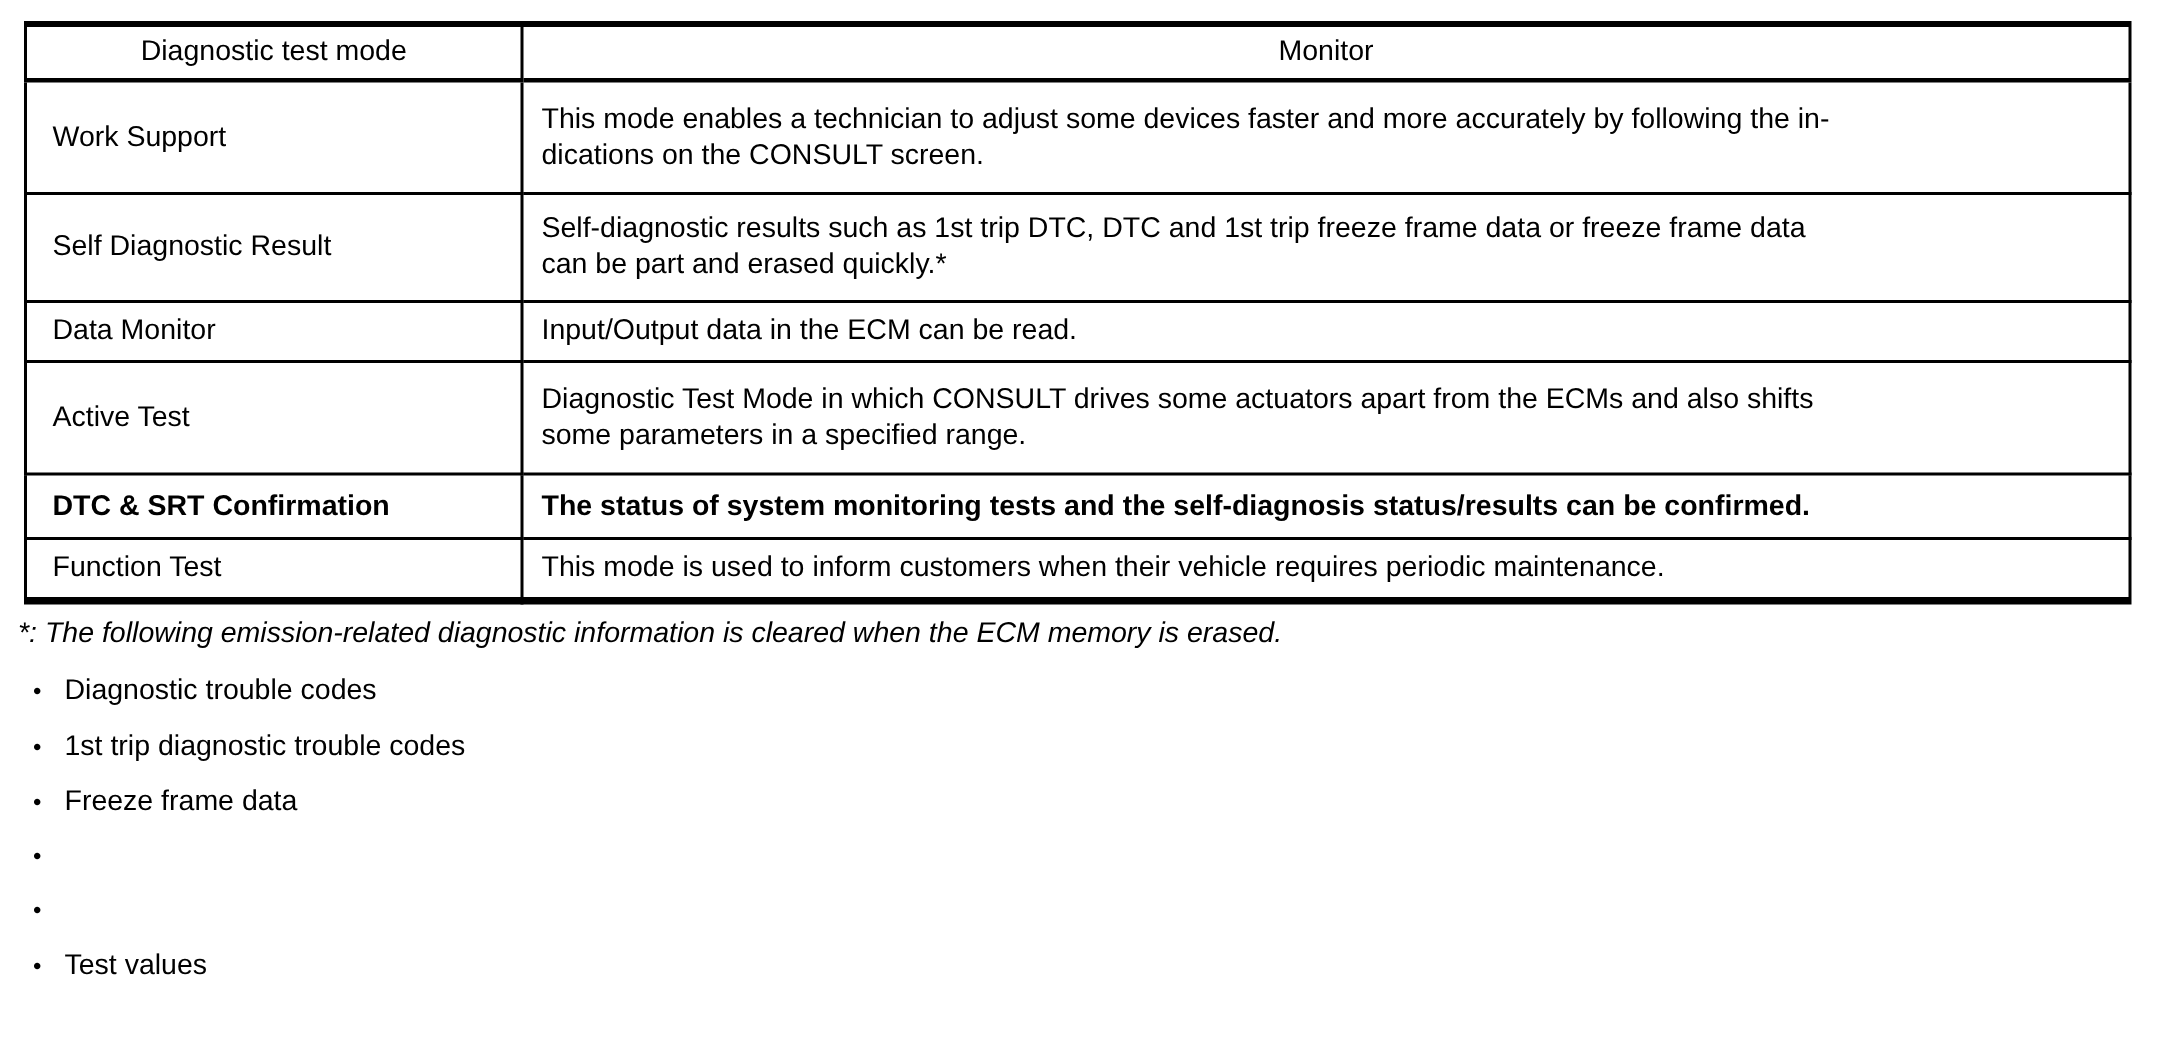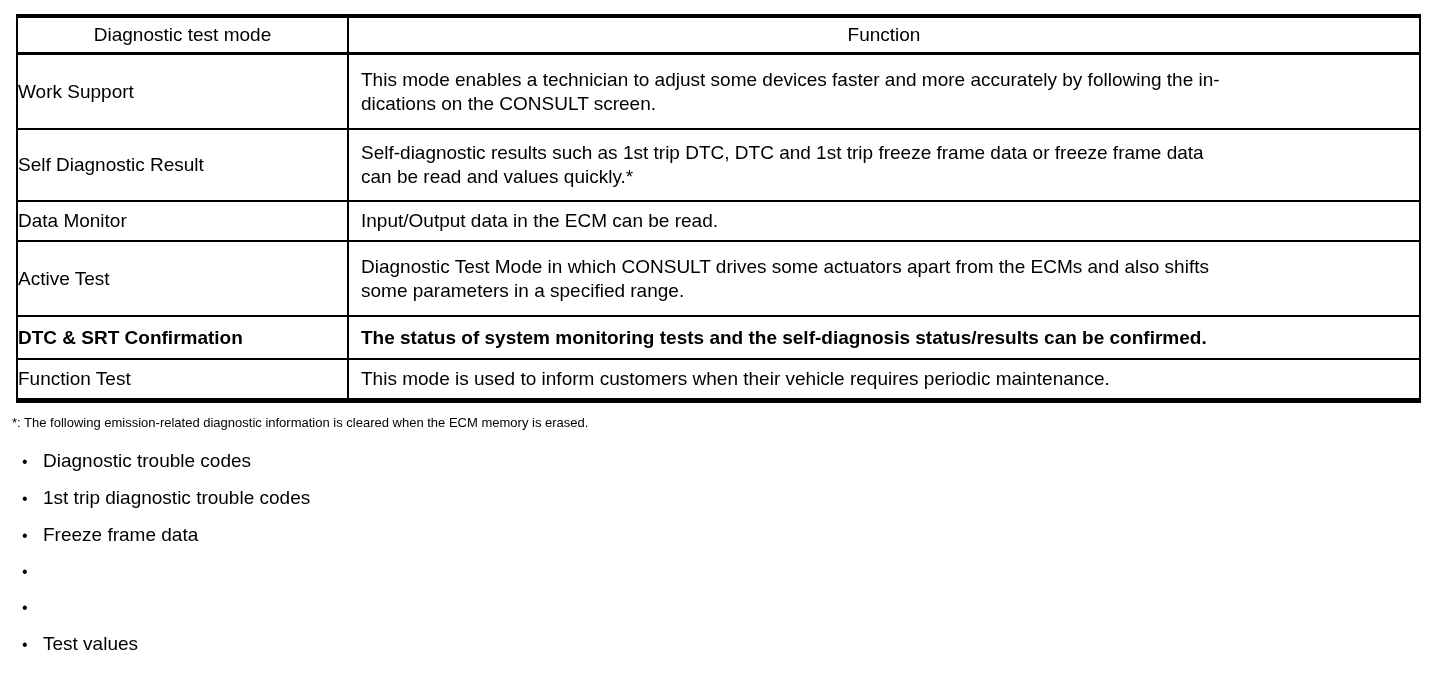--- a/index.html
+++ b/index.html
@@ -40,37 +40,39 @@
     margin-top: 34px;
   }
   table.diag-table thead th {
     border-top: none;
     border-bottom: 3px solid #000;
     font-weight: normal;
     text-align: center;
     height: 34px;
   }
   table.diag-table td.mode-cell {
+    padding-left: 17px;
     text-align: left;
   }
   table.diag-table td.func-cell {
     padding-left: 12px;
     padding-right: 10px;
     text-align: left;
     white-space: pre-line;
   }
   tr.rh-73 td { height: 73px; }
   tr.rh-70 td { height: 70px; }
   tr.rh-41 td { height: 41px; font-weight: bold; }
   tr.rh-38 td { height: 38px; }
   tr.rh-43 td { height: 43px; }
   .footnote {
     margin: 9px 16px 0 12px;
-    font-size: 13px;
+    font-size: 19px;
     line-height: 22px;
+    font-style: italic;
   }
   .bullet-list {
     list-style: none;
     margin: 17px 0 0 0;
     padding: 0;
   }
   .bullet-item {
     margin: 0 0 16px 22px;
     font-size: 19px;
     line-height: 20px;
@@ -89,33 +91,33 @@
 <div class="page">
 
   <table class="diag-table">
     <colgroup>
       <col class="col-mode">
       <col class="col-func">
     </colgroup>
     <thead>
       <tr>
         <th>Diagnostic test mode</th>
-        <th>Function</th>
+        <th>Monitor</th>
       </tr>
     </thead>
     <tbody>
       <tr class="rh-73">
         <td class="mode-cell">Work Support</td>
         <td class="func-cell">This mode enables a technician to adjust some devices faster and more accurately by following the in-
 dications on the CONSULT screen.</td>
       </tr>
       <tr class="rh-70">
         <td class="mode-cell">Self Diagnostic Result</td>
         <td class="func-cell">Self-diagnostic results such as 1st trip DTC, DTC and 1st trip freeze frame data or freeze frame data
-can be read and values quickly.*</td>
+can be part and erased quickly.*</td>
       </tr>
       <tr class="rh-38">
         <td class="mode-cell">Data Monitor</td>
         <td class="func-cell">Input/Output data in the ECM can be read.</td>
       </tr>
       <tr class="rh-73">
         <td class="mode-cell">Active Test</td>
         <td class="func-cell">Diagnostic Test Mode in which CONSULT drives some actuators apart from the ECMs and also shifts
 some parameters in a specified range.</td>
       </tr>

